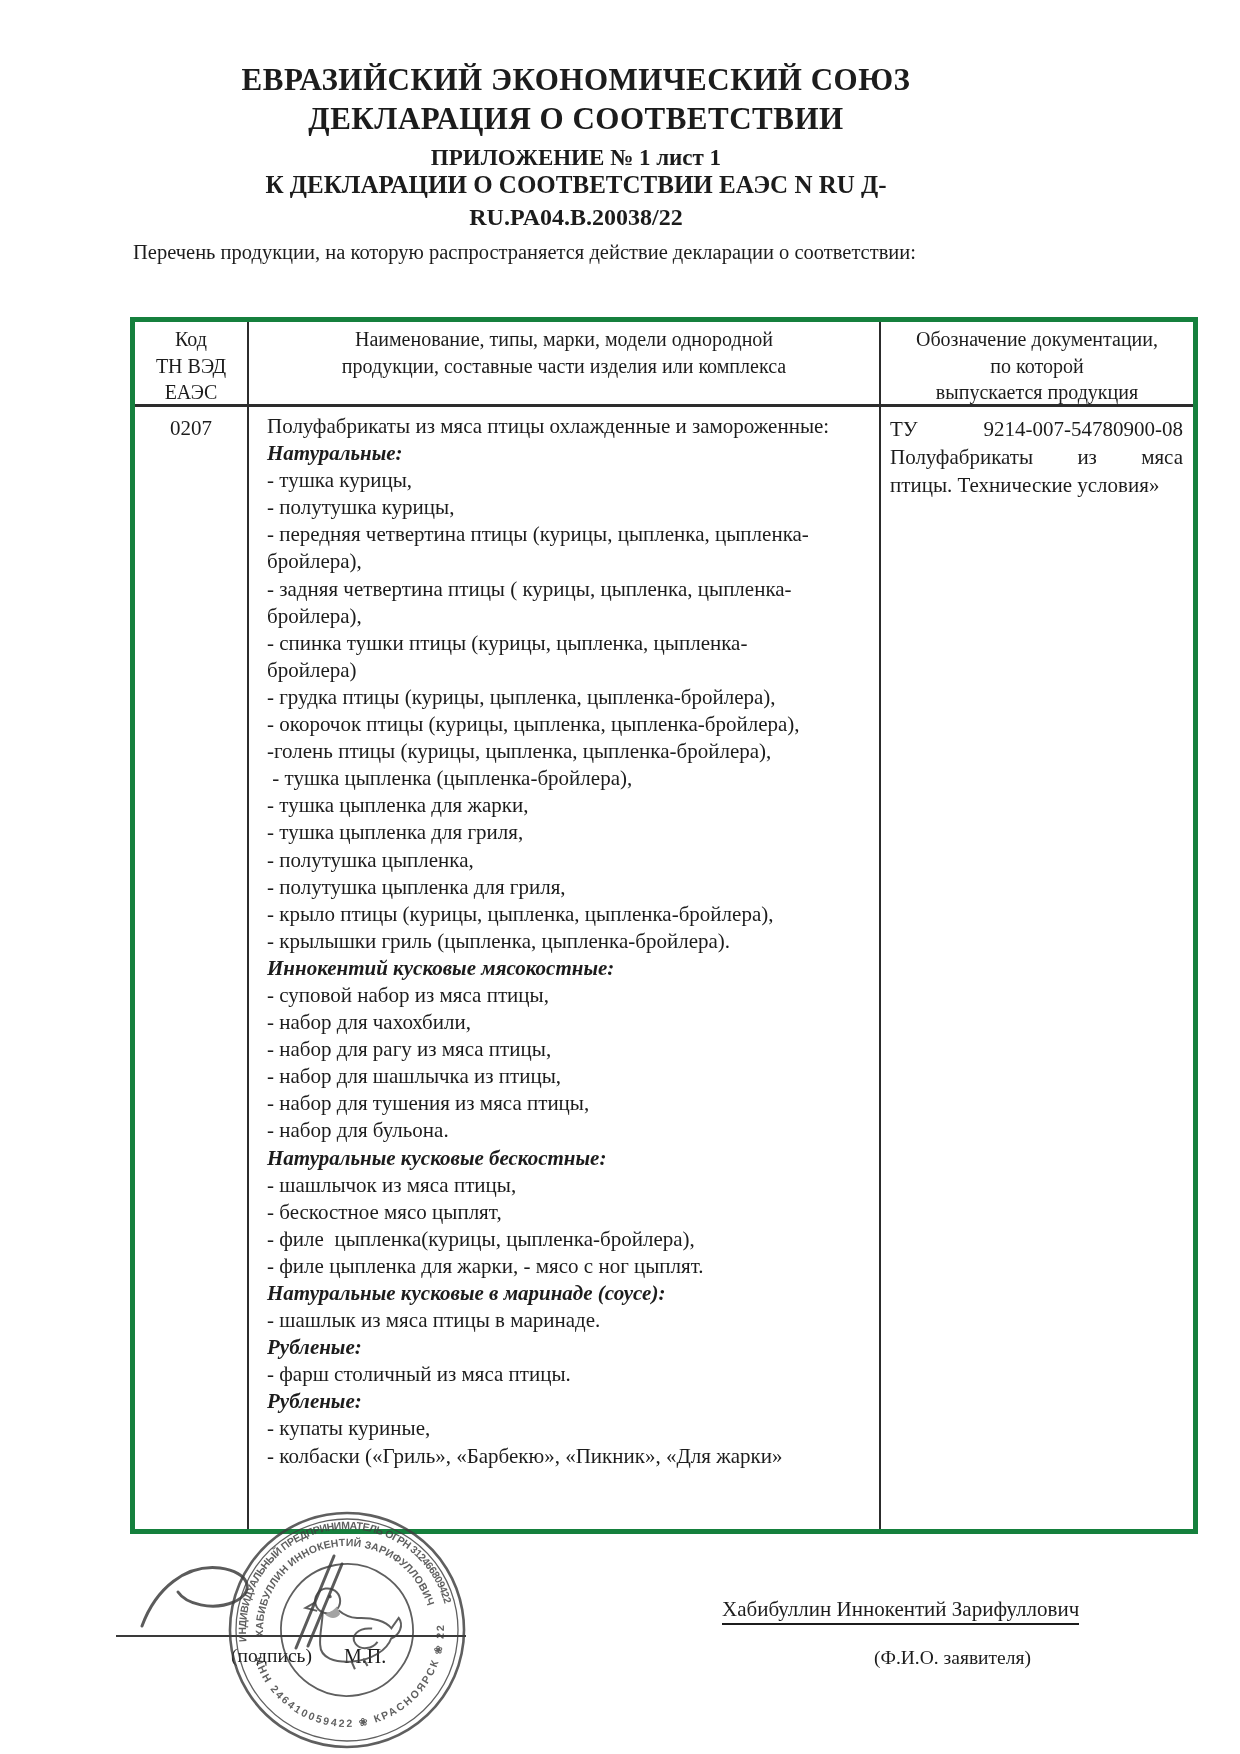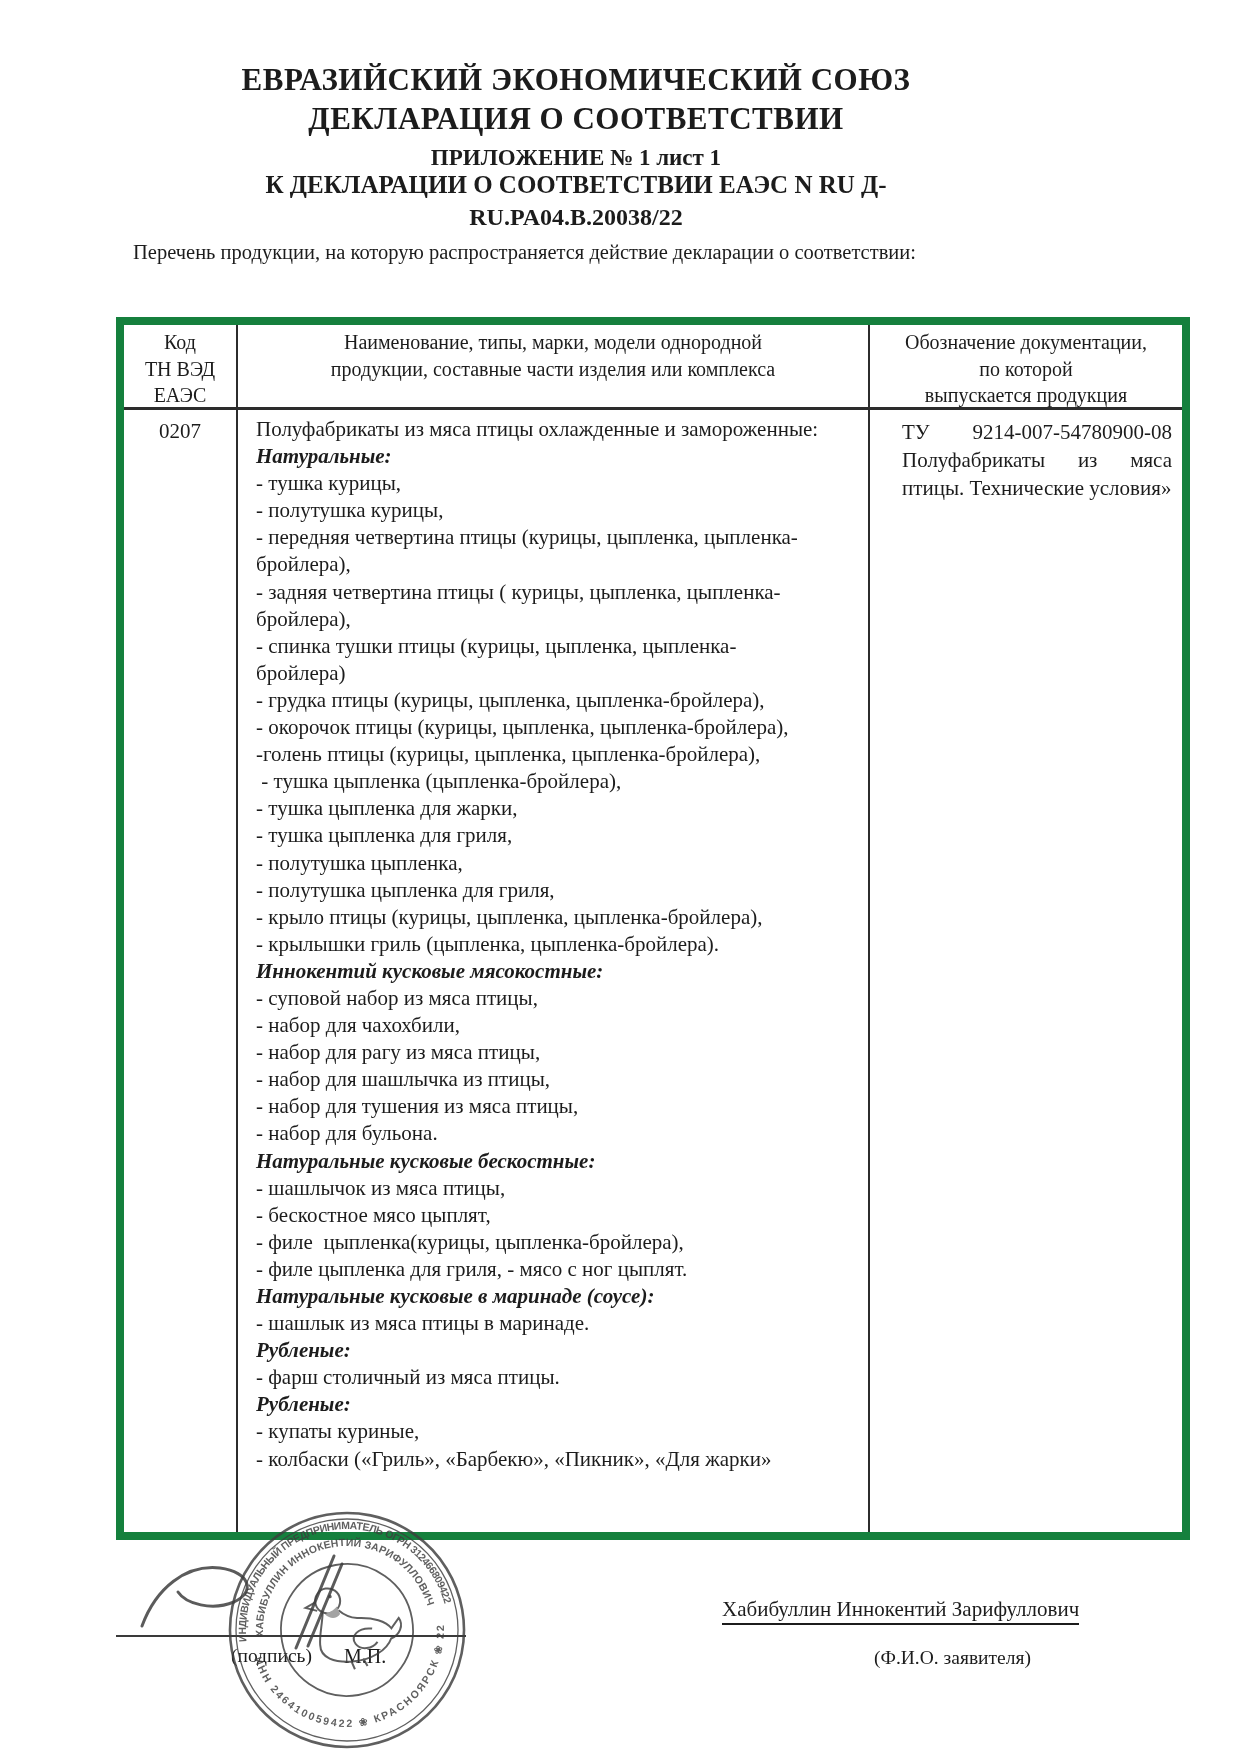--- a/index.html
+++ b/index.html
@@ -12,35 +12,35 @@
   .doc-header{position:absolute; top:62px; left:70px; width:1012px; text-align:center; font-weight:bold;}
   .t1{font-size:31px; letter-spacing:.5px;}
   .t2{font-size:31px; margin-top:3px; letter-spacing:.5px;}
   .t3{font-size:23px; margin-top:8px;}
   .t4{font-size:25px; margin-top:0;}
   .t5{font-size:24px; margin-top:5px;}
   
   .intro{position:absolute; left:133px; top:241px; font-size:20.5px;}
   
   .doc-table{
-    position:absolute; left:116px; top:317px; width:1058px; height:1207px;
-    border:8px solid #15803d;
+    position:absolute; left:130px; top:317px; width:1058px; height:1207px;
+    border:5px solid #15803d;
     display:grid;
     grid-template-columns:114px 632px 312px;
     grid-template-rows:85px 1fr;
   }
   .cell{box-sizing:border-box; overflow:hidden;}
   .bR{border-right:2px solid #2c2c2c;}
   .bB{border-bottom:3px solid #2c2c2c;}
   .th{text-align:center; font-size:20px; line-height:26.5px; padding-top:4px;}
   .code-cell{text-align:center; font-size:21px; padding-top:9px;}
   .prod-cell{padding:6px 4px 0 18px; font-size:21px; line-height:27.1px;}
   .pline{white-space:pre;}
   .pbold{font-weight:bold; font-style:italic;}
-  .doc-cell{padding:8px 10px 0 9px; font-size:21px; line-height:28px;margin-left:23px;}
+  .doc-cell{padding:8px 10px 0 9px; font-size:21px; line-height:28px;}
   .doc-line1{display:flex; justify-content:space-between;}
   .doc-line2{text-align:justify; text-align-last:justify;}
   
   .sign-line{position:absolute; left:116px; top:1635px; width:350px; border-top:2.5px solid #3a3a3a;}
   .sign-caption{position:absolute; left:231px; top:1645px; font-size:19.5px;}
   .seal-caption{position:absolute; left:344px; top:1645px; font-size:20px;}
   .applicant-name{position:absolute; left:722px; top:1597px; font-size:21px; padding-bottom:1px; border-bottom:2px solid #1c1c1c;}
   .applicant-caption{position:absolute; left:874px; top:1647px; font-size:19.5px;}
   .stamp-svg{position:absolute; left:202px; top:1485px; opacity:.82; pointer-events:none;}
   .autograph-svg{position:absolute; left:138px; top:1548px; opacity:.85; pointer-events:none;}
@@ -104,21 +104,21 @@
         <div class="pline">- суповой набор из мяса птицы,</div>
         <div class="pline">- набор для чахохбили,</div>
         <div class="pline">- набор для рагу из мяса птицы,</div>
         <div class="pline">- набор для шашлычка из птицы,</div>
         <div class="pline">- набор для тушения из мяса птицы,</div>
         <div class="pline">- набор для бульона.</div>
         <div class="pline pbold">Натуральные кусковые бескостные:</div>
         <div class="pline">- шашлычок из мяса птицы,</div>
         <div class="pline">- бескостное мясо цыплят,</div>
         <div class="pline">- филе  цыпленка(курицы, цыпленка-бройлера),</div>
-        <div class="pline">- филе цыпленка для гриля, - мясо с ног цыплят.</div>
+        <div class="pline">- филе цыпленка для жарки, - мясо с ног цыплят.</div>
         <div class="pline pbold">Натуральные кусковые в маринаде (соусе):</div>
         <div class="pline">- шашлык из мяса птицы в маринаде.</div>
         <div class="pline pbold">Рубленые:</div>
         <div class="pline">- фарш столичный из мяса птицы.</div>
         <div class="pline pbold">Рубленые:</div>
         <div class="pline">- купаты куриные,</div>
         <div class="pline">- колбаски («Гриль», «Барбекю», «Пикник», «Для жарки»</div>
       </div>
     <div class="cell doc-cell">
       <div class="doc-line1">

